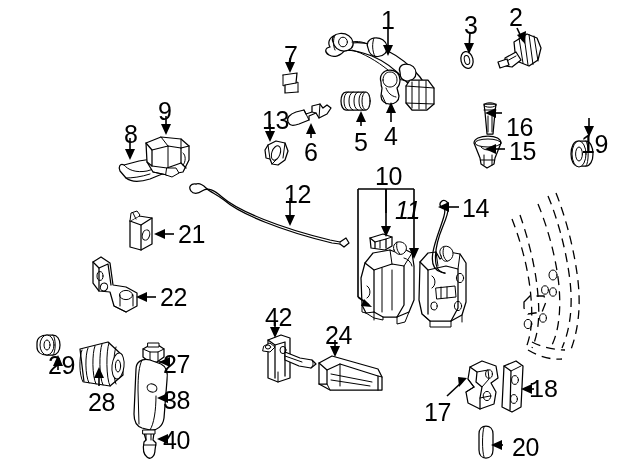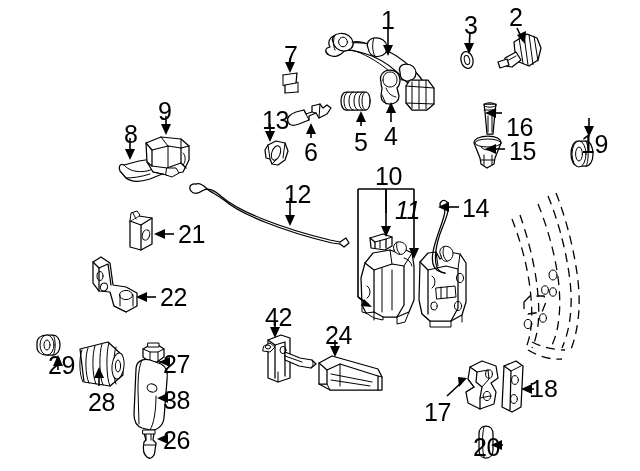--- a/index.html
+++ b/index.html
@@ -453,24 +453,24 @@
   <div class="callout-label" style="left:375px;top:164px;">10</div>
   <div class="callout-label" style="left:395px;top:198px;font-style:italic;">11</div>
   <div class="callout-label" style="left:284px;top:182px;">12</div>
   <div class="callout-label" style="left:262px;top:108px;">13</div>
   <div class="callout-label" style="left:462px;top:196px;">14</div>
   <div class="callout-label" style="left:509px;top:139px;">15</div>
   <div class="callout-label" style="left:506px;top:115px;">16</div>
   <div class="callout-label" style="left:424px;top:400px;">17</div>
   <div class="callout-label" style="left:529px;top:378px;font-family:Liberation Mono, monospace;">18</div>
   <div class="callout-label" style="left:581px;top:100px;margin-top:32px;">19</div>
-  <div class="callout-label" style="left:473px;top:435px;">20</div>
+  <div class="callout-label" style="left:512px;top:435px;">20</div>
   <div class="callout-label" style="left:178px;top:222px;">21</div>
   <div class="callout-label" style="left:160px;top:285px;">22</div>
   <div class="callout-label" style="left:265px;top:305px;">42</div>
   <div class="callout-label" style="left:325px;top:323px;">24</div>
   <div class="callout-label" style="left:163px;top:388px;">38</div>
-  <div class="callout-label" style="left:163px;top:428px;">26</div>
+  <div class="callout-label" style="left:163px;top:428px;">40</div>
   <div class="callout-label" style="left:163px;top:352px;">27</div>
   <div class="callout-label" style="left:88px;top:390px;">28</div>
   <div class="callout-label" style="left:48px;top:353px;">29</div>
 
 </div>
 
 </body></html>

